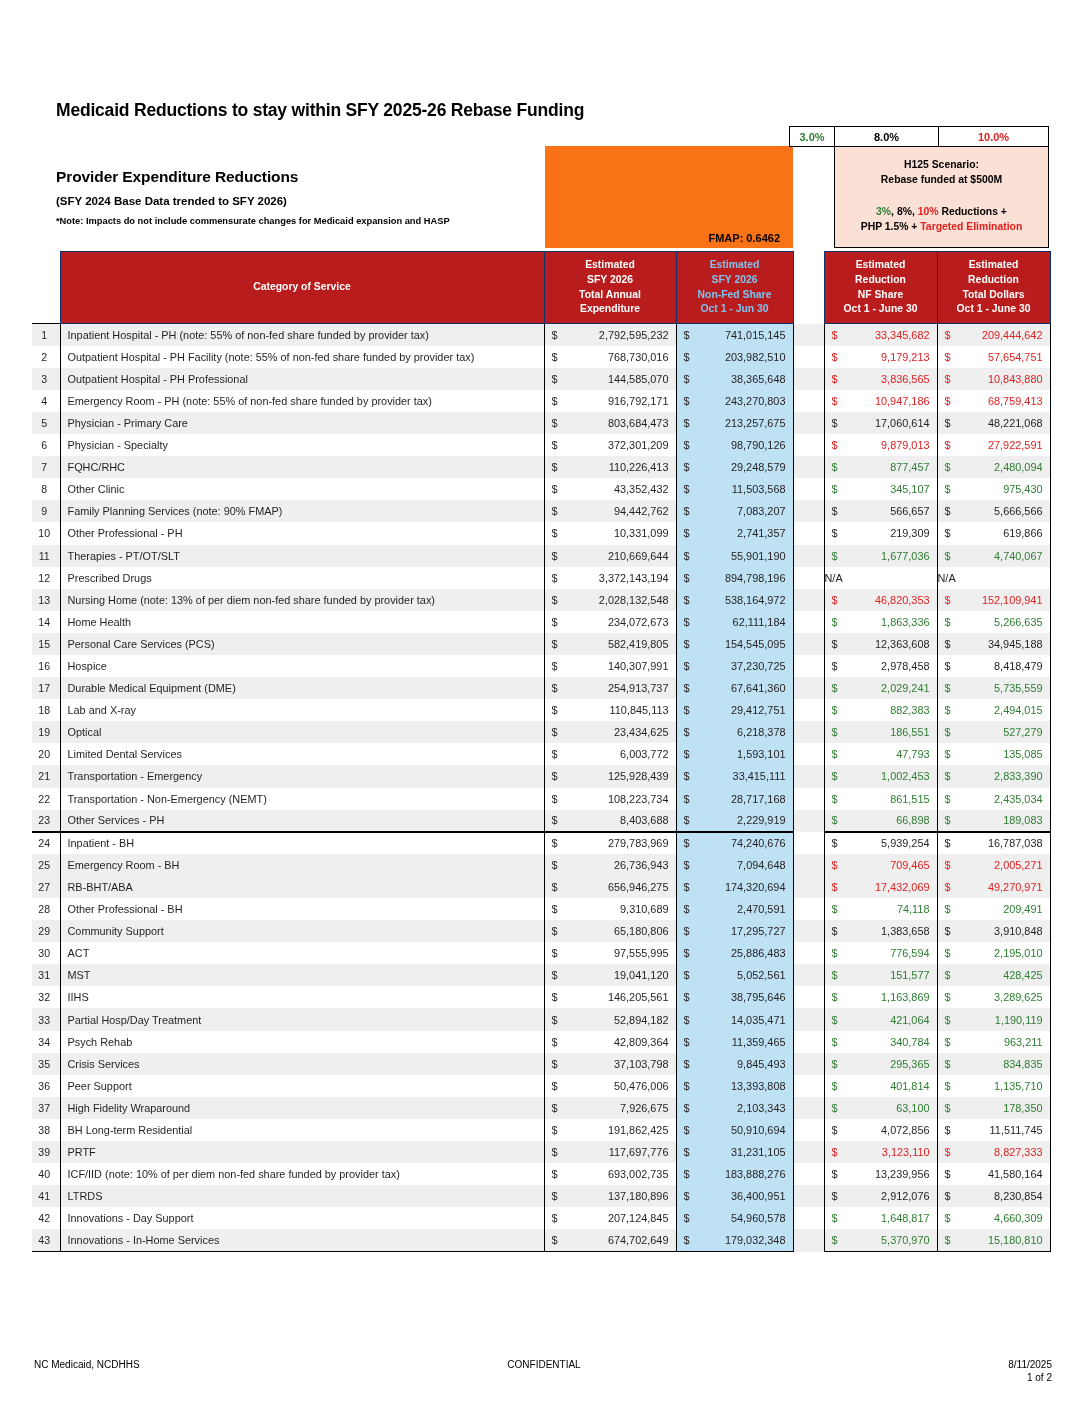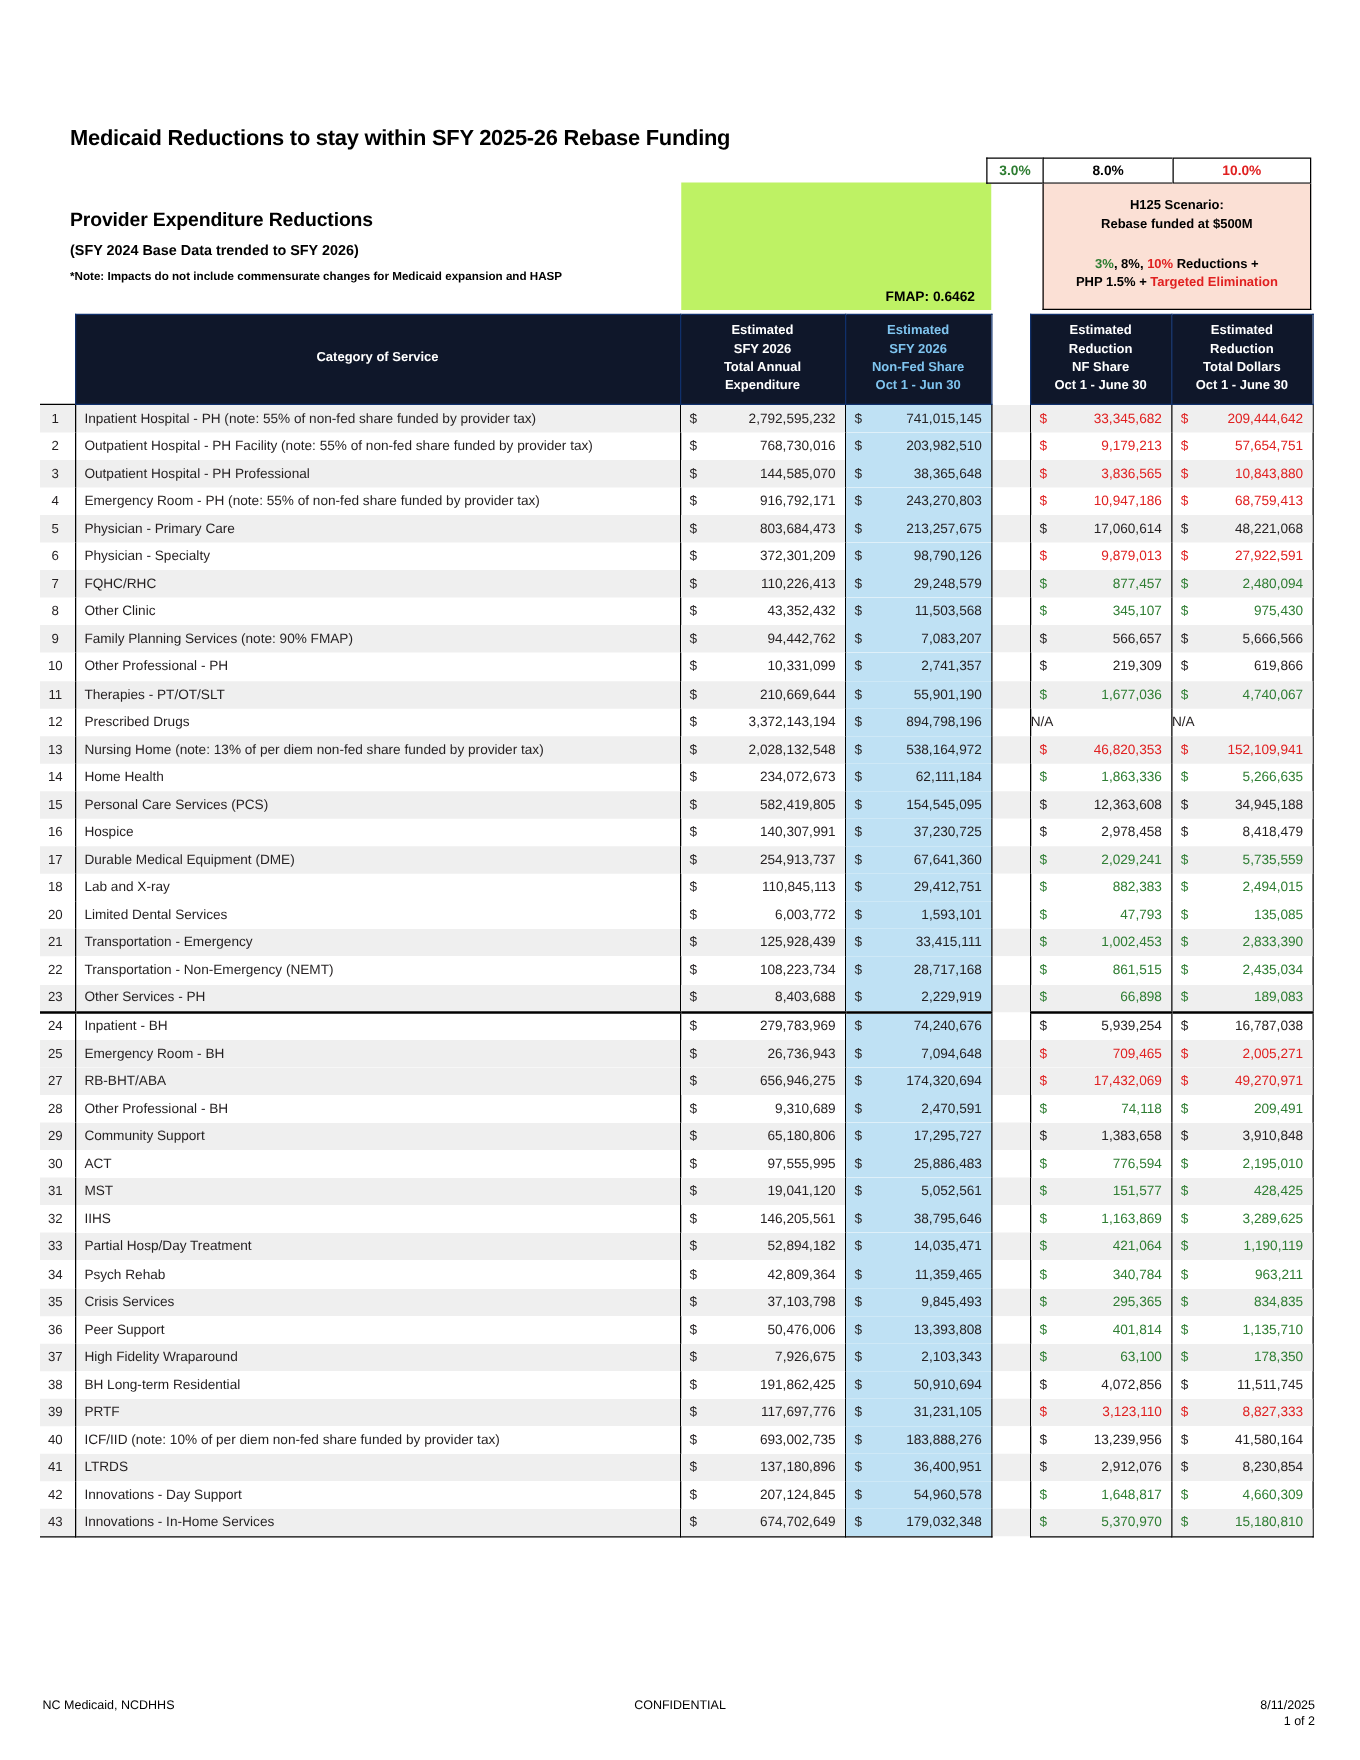--- a/index.html
+++ b/index.html
@@ -21,21 +21,21 @@
 
   
   .left-head { position: absolute; left: 56px; top: 168px; width: 490px; }
   .left-head .h1 { font-size: 15.5px; font-weight: bold; color: #000; letter-spacing: -0.1px; }
   .left-head .h2 { font-size: 11.5px; font-weight: bold; color: #000; margin-top: 9px; }
   .left-head .h3 { font-size: 9.3px; font-weight: bold; color: #000; margin-top: 9px; }
 
   
   .fmap-block {
     position: absolute; left: 545px; top: 146px; width: 248px; height: 102px;
-    background: #bef264;
+    background: #f97316;
   }
   .fmap-label {
     position: absolute; right: 13px; bottom: 4px;
     font-size: 11px; font-weight: bold; color: #000; white-space: nowrap;
   }
 
   
   .pct-strip { position: absolute; left: 789px; top: 126px; height: 21px; display: flex; }
   .pct-cell {
     border: 1.4px solid #000; border-right-width: 0;
@@ -60,21 +60,21 @@
   .scenario .gap { height: 17px; }
   .g3 { color: #2e7d32; }
   .r10 { color: #e02020; }
   .rte { color: #e02020; }
 
   
   .tbl { position: absolute; left: 32px; top: 251px; width: 1018px; }
   table { border-collapse: collapse; width: 100%; table-layout: fixed; }
 
   thead th {
-    background: #0f172a; color: #ffffff; font-size: 10.4px; font-weight: bold;
+    background: #b91c1c; color: #ffffff; font-size: 10.4px; font-weight: bold;
     line-height: 1.42; padding: 6px 6px; vertical-align: middle;
     border: 1.2px solid #10306b;
   }
   th.h-num  { background:#ffffff; border:none; }
   th.h-cat  { text-align: center; }
   th.h-blue { color: #7fc4ef; }
   th.h-gapcol { background:#ffffff; border:none; }
 
   
   col.c-num   { width: 28px; }
@@ -564,20 +564,41 @@
             <td class="gapcell"></td>
             <td class="money firstred">
               <span class="dol green">$</span>
               <span class="val green">882,383</span>
             </td>
             <td class="money lastcol">
               <span class="dol green">$</span>
               <span class="val green">2,494,015</span>
             </td>
           </tr>
+          <tr class="alt">
+            <td class="num">19</td>
+            <td class="cat">Optical</td>
+            <td class="money ">
+              <span class="dol blk">$</span>
+              <span class="val blk">23,434,625</span>
+            </td>
+            <td class="money blue">
+              <span class="dol blk">$</span>
+              <span class="val blk">6,218,378</span>
+            </td>
+            <td class="gapcell"></td>
+            <td class="money firstred">
+              <span class="dol green">$</span>
+              <span class="val green">186,551</span>
+            </td>
+            <td class="money lastcol">
+              <span class="dol green">$</span>
+              <span class="val green">527,279</span>
+            </td>
+          </tr>
           <tr class="">
             <td class="num">20</td>
             <td class="cat">Limited Dental Services</td>
             <td class="money ">
               <span class="dol blk">$</span>
               <span class="val blk">6,003,772</span>
             </td>
             <td class="money blue">
               <span class="dol blk">$</span>
               <span class="val blk">1,593,101</span>

